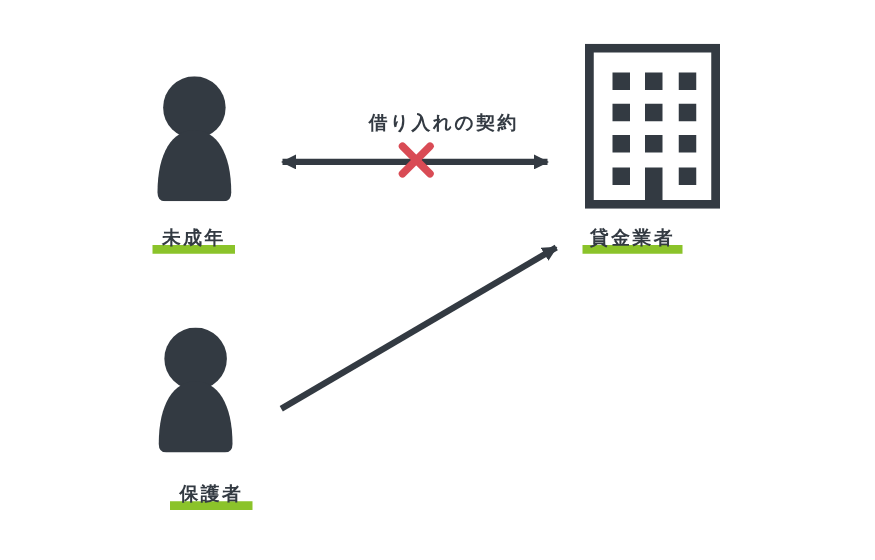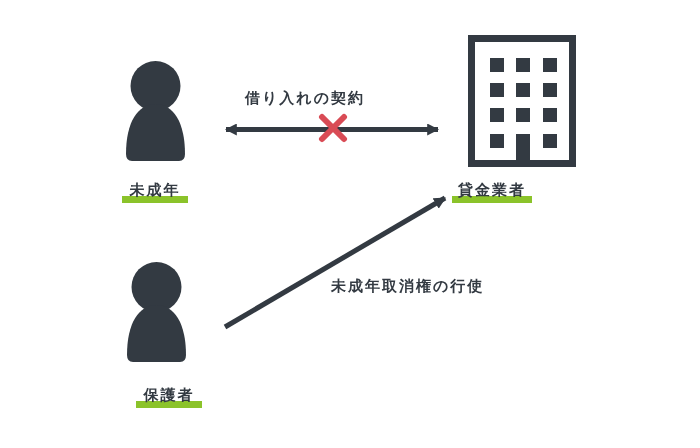--- a/index.html
+++ b/index.html
@@ -71,35 +71,35 @@
     <rect class="fill-dark" x="48" y="48" width="14" height="14"></rect>
     <rect class="fill-dark" x="75" y="48" width="14" height="14"></rect>
     <rect class="fill-dark" x="22" y="73" width="14" height="14"></rect>
     <rect class="fill-dark" x="48" y="73" width="14" height="14"></rect>
     <rect class="fill-dark" x="75" y="73" width="14" height="14"></rect>
     <rect class="fill-dark" x="22" y="99" width="14" height="14"></rect>
     <rect class="fill-dark" x="75" y="99" width="14" height="14"></rect>
     <rect class="fill-dark" x="48" y="99" width="14" height="26"></rect>
   </svg>
 
-  <div class="node-label" style="left:452px;top:182px;width:80px">
+  <div class="node-label" style="left:466px;top:182px;width:80px">
     <span class="hl-bar"></span>
     <span class="txt">貸金業者</span>
   </div>
 
   <svg class="abs" style="left:211px;top:117px" width="242" height="25" viewBox="0 0 242 25">
     <defs>
       <marker id="ah-both" viewBox="0 0 10 10" refX="9" refY="5" markerWidth="2.4" markerHeight="2.4" orient="auto-start-reverse">
         <path d="M0,0 L10,5 L0,10 Z" fill="#333a42"></path>
       </marker>
     </defs>
     <line class="stroke-dark" x1="15" y1="12.5" x2="227" y2="12.5" stroke-width="5" marker-start="url(#ah-both)" marker-end="url(#ah-both)"></line>
   </svg>
 
-  <div class="edge-label" style="left:245px;top:89px;width:170px;text-align:left">借り入れの契約</div>
+  <div class="edge-label" style="left:245px;top:89px;width:170px;text-align:right">借り入れの契約</div>
 
   <svg class="abs" style="left:318px;top:113px" width="30" height="30" viewBox="0 0 30 30">
     <line class="stroke-red" x1="4" y1="4" x2="26" y2="26" stroke-width="6" stroke-linecap="round"></line>
     <line class="stroke-red" x1="26" y1="4" x2="4" y2="26" stroke-width="6" stroke-linecap="round"></line>
   </svg>
 
   <svg class="abs" style="left:125px;top:262px" width="63" height="100" viewBox="0 0 63 100">
     <circle class="fill-dark" cx="31.5" cy="25" r="25"></circle>
     <path class="fill-dark" d="M8,100 Q2,100 2,93 C2,61 14,43 31.5,43 C49,43 61,61 61,93 Q61,100 55,100 Z"></path>
   </svg>
@@ -111,15 +111,14 @@
 
   <svg class="abs" style="left:219px;top:190px" width="235" height="145" viewBox="0 0 235 145">
     <defs>
       <marker id="ah-diag" viewBox="0 0 10 10" refX="9" refY="5" markerWidth="2.4" markerHeight="2.4" orient="auto">
         <path d="M0,0 L10,5 L0,10 Z" fill="#333a42"></path>
       </marker>
     </defs>
     <line class="stroke-dark" x1="6" y1="137" x2="226" y2="8" stroke-width="5" marker-end="url(#ah-diag)"></line>
   </svg>
 
-  <div class="edge-label" style="left:331px;top:277px">未成年取消権の行使</div>
 
 </div>
 
 </body></html>

